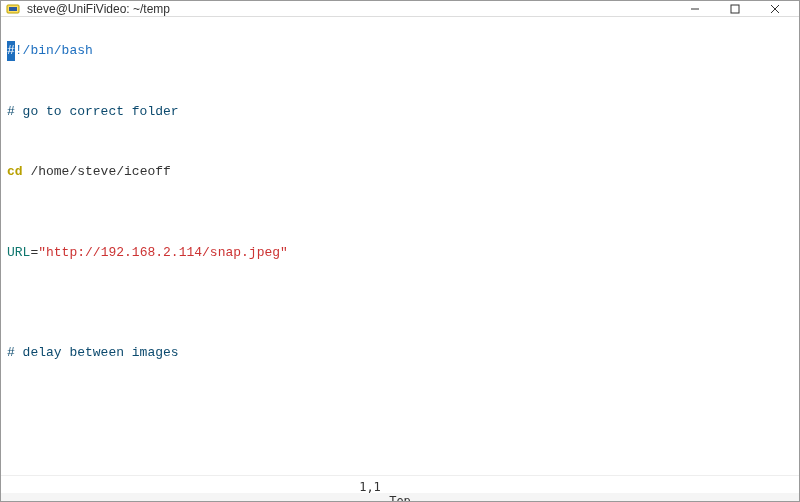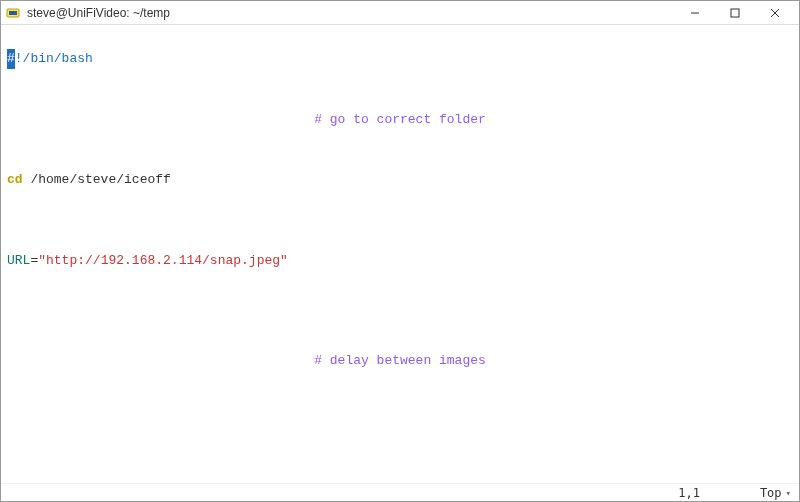--- a/index.html
+++ b/index.html
@@ -6,21 +6,21 @@
   body {
     font-family: "Consolas", "Courier New", monospace;
     font-size: 13px;
     background: #f5f5f5;
     width: 800px;
     height: 502px;
     overflow: hidden;
     border: 1px solid #999;
   }
   .titlebar {
-    height: 24px;
+    height: 16px;
     background: #fff;
     display: flex;
     align-items: center;
     padding: 0 4px;
     border-bottom: 1px solid #ddd;
     font-family: "Segoe UI", Tahoma, sans-serif;
     font-size: 12px;
   }
   .titlebar .icon {
     width: 16px; height: 16px;
@@ -50,36 +50,37 @@
   .cursor-cell {
     background: #1e6fbf;
     color: #fff;
     display: inline-block;
     width: 0.6em;
     text-align: center;
   }
 
   
   .shebang { color: #1e6fbf; }
-  .comment { color: #8b5cf6; text-align: center; }
+  .comment { color: #0c4a6e; }
   .cmd     { color: #b8a000; font-weight: bold; }   
   .ident   { color: #0f766e; }   
   .string  { color: #cc3333; }   
   .plain   { color: #333; text-align: center; }
 
   .statusbar {
     height: 18px;
     background: #fff;
     border-top: 1px solid #eee;
     display: flex;
     align-items: center;
     padding: 4px 8px;
     font-family: "Consolas", monospace;
     font-size: 12px;
     color: #333;
+    flex-direction: column;
   }
   .statusbar .spacer { flex: 1; }
   .statusbar .pos { margin-right: 60px; }
   .chev { font-size: 9px; color: #666; margin-left: 4px; }
 </style>
 </head>
 <body>
 
 <div class="titlebar">
   <span class="icon">

